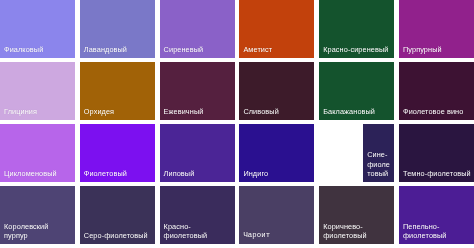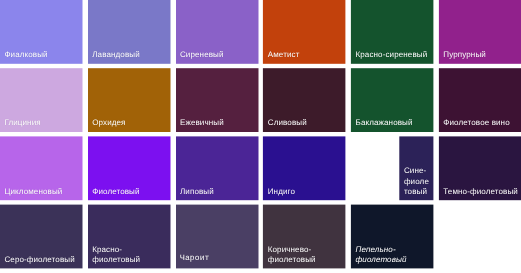--- a/index.html
+++ b/index.html
@@ -96,28 +96,31 @@
     </div>
     <div class="swatch" style="background: rgb(42, 16, 144);">
       <span class="swatch-label">Индиго</span>
     </div>
     <div class="swatch" style="background: rgb(44, 34, 88); margin-left: 44px;">
       <span class="swatch-label">Сине-фиолетовый</span>
     </div>
     <div class="swatch" style="background: rgb(42, 21, 64);">
       <span class="swatch-label">Темно-фиолетовый</span>
     </div>
+    <div class="swatch" style="background: rgb(78, 68, 116);">
+      <span class="swatch-label">Королевский пурпур</span>
+    </div>
     <div class="swatch" style="background: rgb(59, 50, 88);">
       <span class="swatch-label">Серо-фиолетовый</span>
     </div>
     <div class="swatch" style="background: rgb(58, 44, 92);">
       <span class="swatch-label">Красно-фиолетовый</span>
     </div>
     <div class="swatch" style="background: rgb(74, 63, 100); font-family: Liberation Mono, monospace;">
       <span class="swatch-label">Чароит</span>
     </div>
     <div class="swatch" style="background: rgb(64, 51, 63);">
       <span class="swatch-label">Коричнево-фиолетовый</span>
     </div>
-    <div class="swatch" style="background: #0f172a; font-style: italic;">
+    <div class="swatch" style="background: #4c1d95;">
       <span class="swatch-label">Пепельно-фиолетовый</span>
     </div>
   </div>
 
 </body></html>

